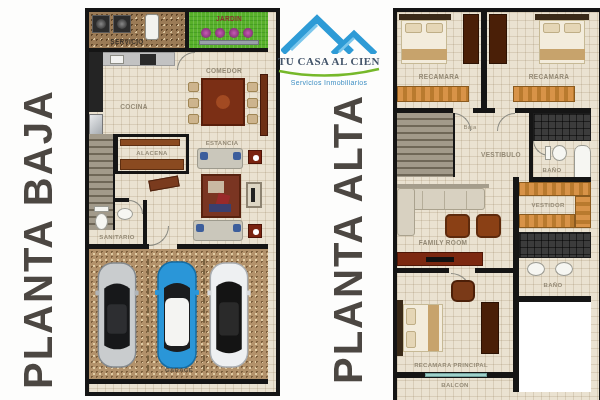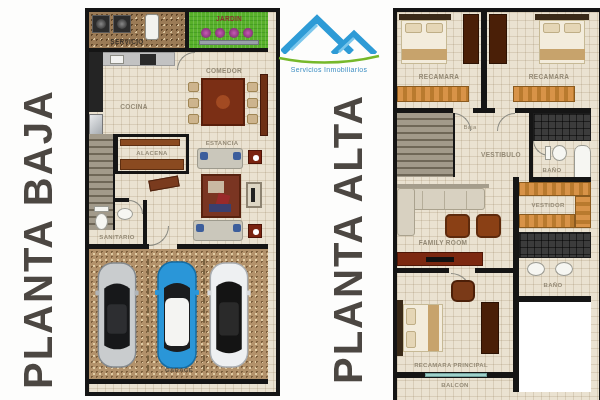--- a/index.html
+++ b/index.html
@@ -184,20 +184,21 @@
     <div class="w" style="left:0;top:367px;width:179px;height:5px;"></div>
   </div>
 
   <div id="logo">
     <svg width="96" height="42" viewBox="0 0 96 42" style="display:block;margin:0 auto;">
       <path d="M4 38 L36 7 L68 38" fill="none" stroke="#2e9bd6" stroke-width="7" stroke-linecap="square"></path>
       <path d="M10 38 L36 13" fill="none" stroke="#7cc7ec" stroke-width="3"></path>
       <path d="M54 40 L73 22 L92 40" fill="none" stroke="#2e9bd6" stroke-width="6" stroke-linecap="square"></path>
       <path d="M58 40 L73 26" fill="none" stroke="#7cc7ec" stroke-width="2.5"></path>
     </svg>
+    <div class="lt">TU CASA AL CIEN</div>
     <svg width="108" height="10" viewBox="0 0 108 10" style="display:block;margin:0 auto;">
       <path d="M4 4 Q54 14 104 2" fill="none" stroke="#76b82a" stroke-width="2.5"></path>
     </svg>
     <div class="ls">Servicios Inmobiliarios</div>
   </div>
 
   <div class="floor-title" style="left:326px;top:82px;width:62px;height:314px;">
     <span>PLANTA ALTA</span>
   </div>
 

